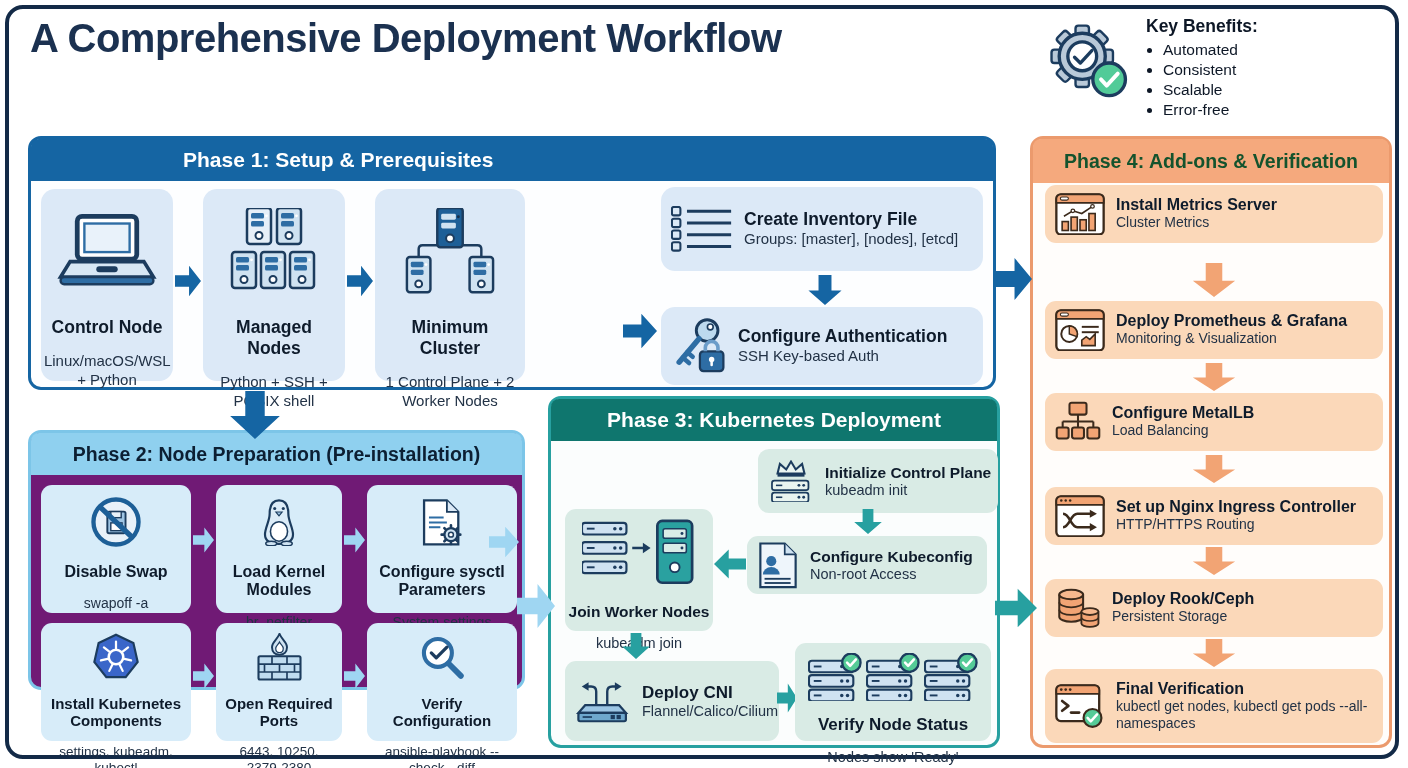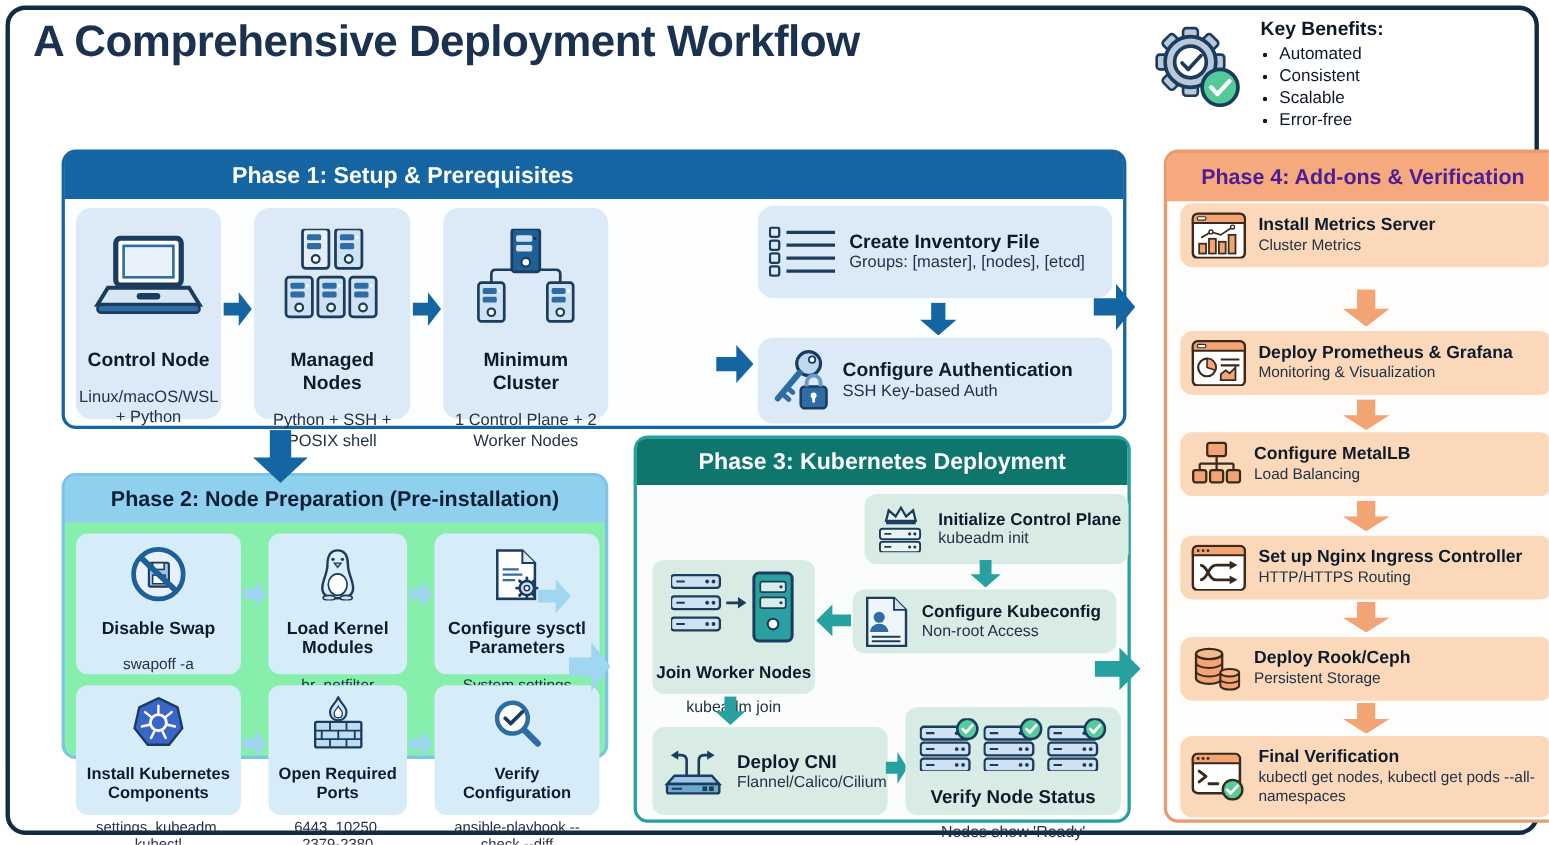--- a/index.html
+++ b/index.html
@@ -2,30 +2,30 @@
 <html><head>
 <meta charset="utf-8">
 <style>
   html,body{margin:0;padding:0;}
   body{width:1408px;height:768px;position:relative;background:#fff;font-family:"Liberation Sans",sans-serif;overflow:hidden;}
   .frame{position:absolute;left:5px;top:5px;width:1394px;height:754px;border:4px solid #132a47;border-radius:18px;box-sizing:border-box;}
   .title{position:absolute;left:30px;top:14px;font-size:40px;font-weight:800;color:#1b3150;line-height:1.2;letter-spacing:-0.5px;}
   .benefits{position:absolute;left:1040px;top:16px;display:flex;gap:10px;align-items:flex-start;}
   .ben-title{font-size:17.5px;font-weight:800;color:#0d1726;}
   ul.ben-list{margin:3px 0 0 0;padding-left:17px;font-size:15.5px;color:#0d1726;line-height:20px;}
-  .phase{position:absolute;border-radius:13px;box-sizing:border-box;margin-left:28px;}
+  .phase{position:absolute;border-radius:13px;box-sizing:border-box;}
   .ph-head{position:absolute;left:0;top:0;right:0;height:42px;display:flex;align-items:center;justify-content:center;font-weight:800;border-radius:8px 8px 0 0;}
   .phase1{left:28px;top:136px;width:968px;height:254px;border:3.5px solid #1565a3;background:#fdfeff;}
   .phase1 .ph-head{background:#1565a3;color:#fff;font-size:21px;justify-content:flex-start;padding-left:152px;}
-  .phase2{left:28px;top:430px;width:497px;height:260px;border:3.5px solid #7cc5e8;background:#86efac;}
+  .phase2{left:28px;top:430px;width:497px;height:260px;border:3.5px solid #7cc5e8;background:#701a75;}
   .phase2 .ph-head{background:#8fd0ef;color:#0c1f33;font-size:19.5px;}
   .phase3{left:548px;top:396px;width:452px;height:352px;border:3.5px solid #27a0a0;background:#fbfdfd;}
   .phase3 .ph-head{background:#0f766e;color:#fff;font-size:21px;}
   .phase4{left:1030px;top:136px;width:362px;height:612px;border:3.5px solid #eb9a6d;background:#fffdfb;}
-  .phase4 .ph-head{background:#f5a97d;color:#4c1d95;font-size:19.5px;height:44px;}
+  .phase4 .ph-head{background:#f5a97d;color:#14532d;font-size:19.5px;height:44px;}
   .card{position:absolute;border-radius:11px;box-sizing:border-box;}
   .p1c{background:#dce9f7;border-radius:14px;}
   .p2c{background:#d7ecf9;}
   .p3c{background:#d9ebe5;}
   .p4c{background:#fbd8b9;}
   .vcard{display:flex;flex-direction:column;align-items:center;text-align:center;padding:10px 6px 6px;gap:14px;}
   .hcard{display:flex;align-items:center;gap:11px;padding:6px 10px;text-align:left;}
   .ic{display:flex;align-items:center;justify-content:center;flex:0 0 auto;}
   .ct{font-weight:800;color:#0e1b2b;}
   .cs{color:#223246;}

